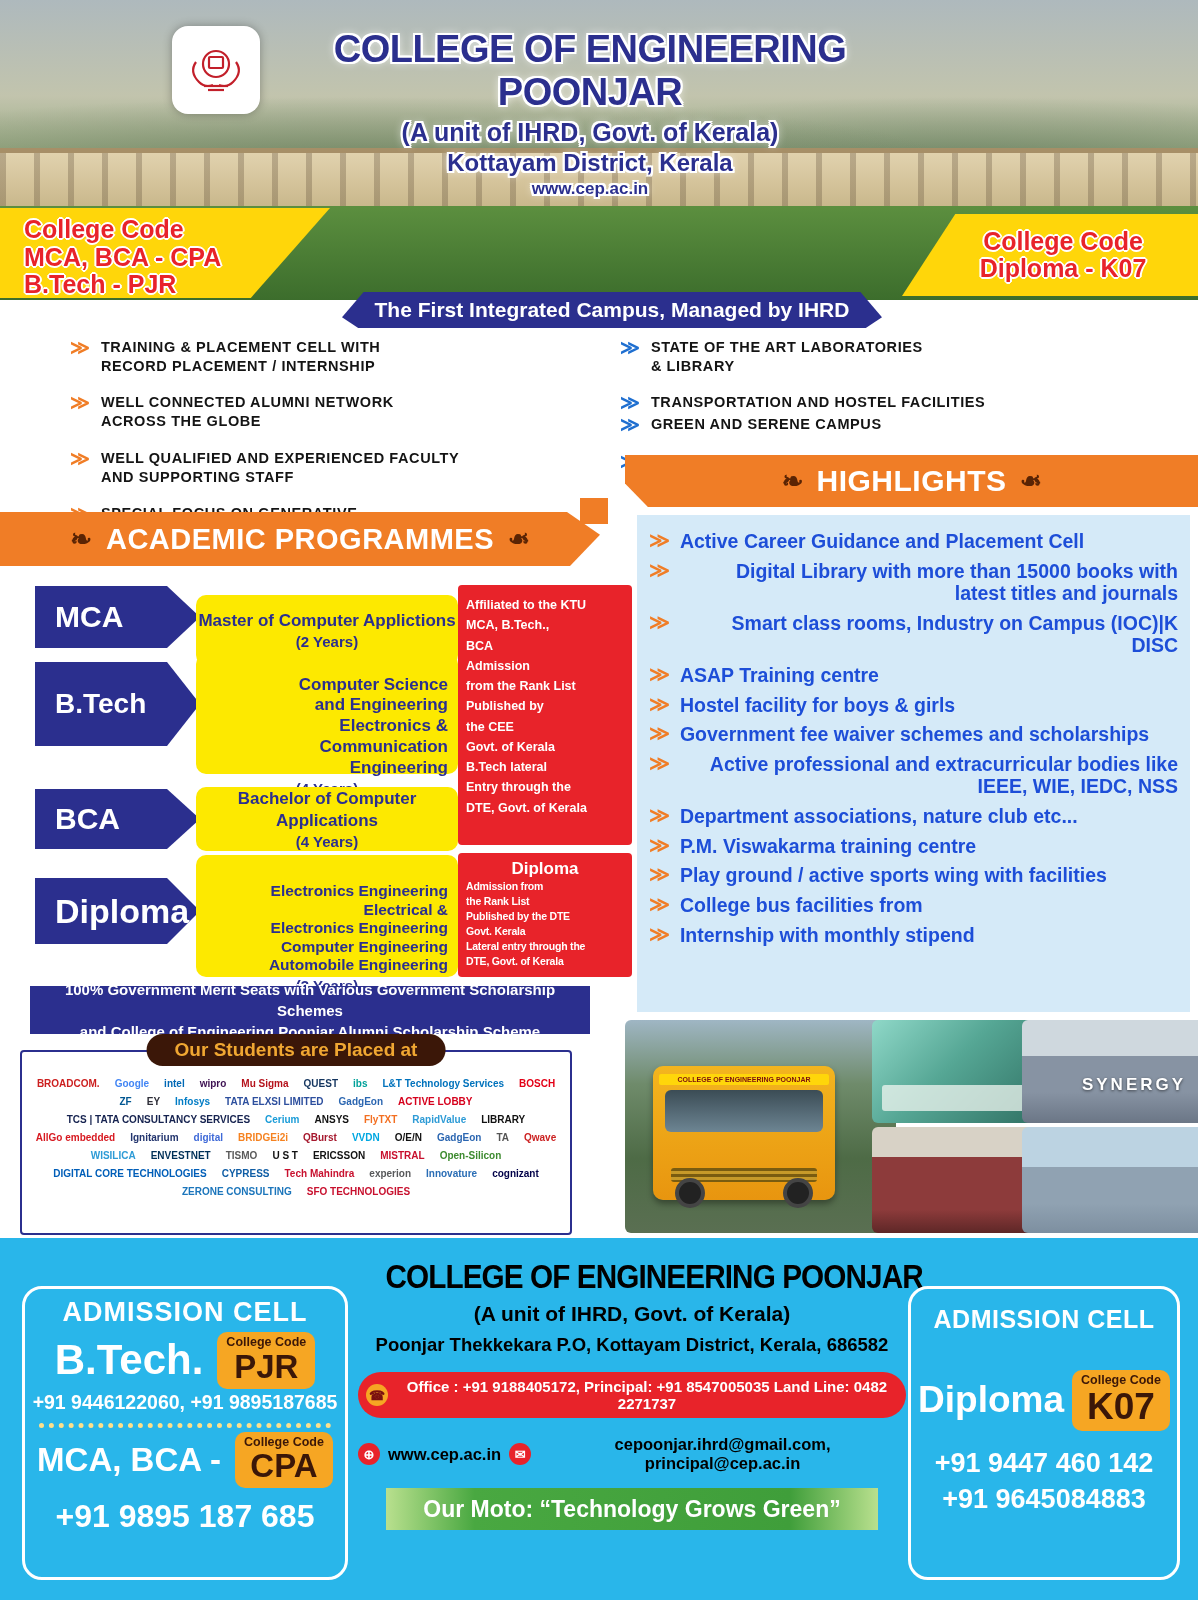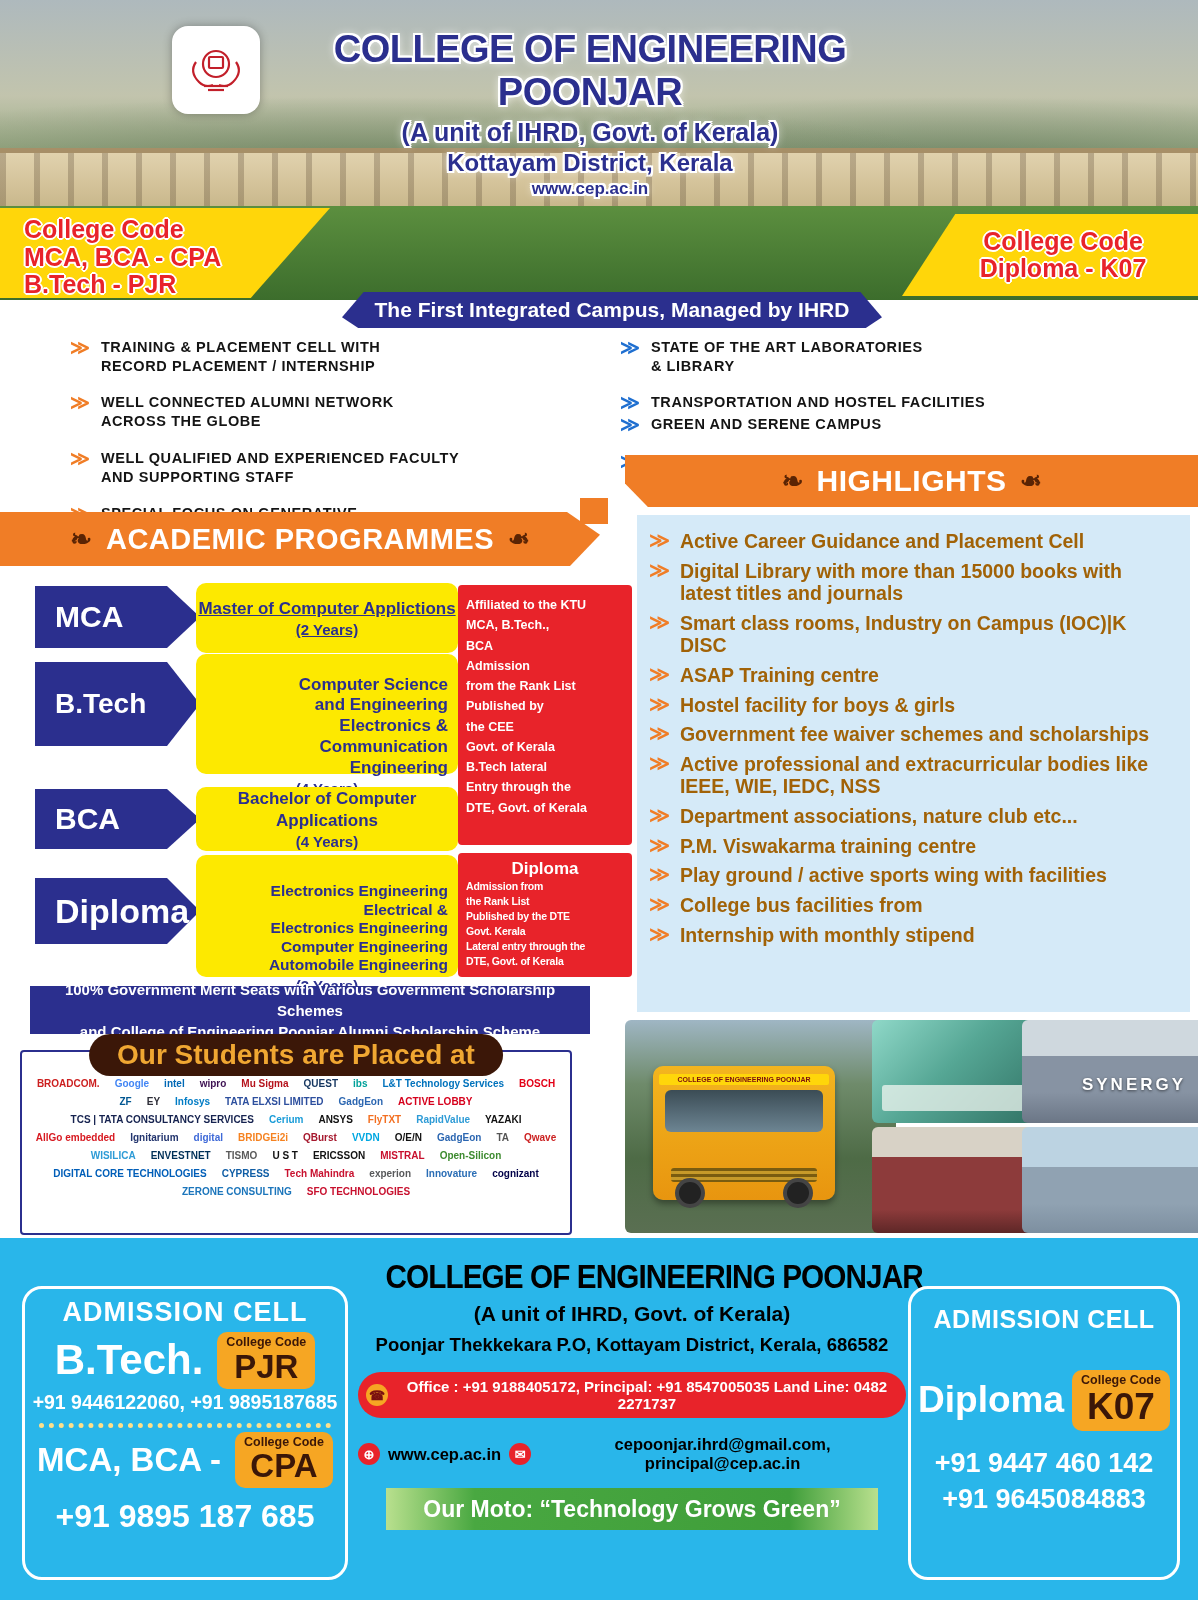--- a/index.html
+++ b/index.html
@@ -66,21 +66,21 @@
   #arrow-mca{top:586px;height:62px;font-size:30px;}
   #arrow-btech{top:662px;height:84px;font-size:28px;}
   #arrow-bca{top:789px;height:60px;font-size:30px;}
   #arrow-diploma{top:878px;height:66px;font-size:34px;}
 
   .ybox{position:absolute;left:196px;width:262px;background:#fde900;border-radius:10px;
     color:#2b2f8e;font-weight:bold;box-sizing:border-box;display:flex;flex-direction:column;justify-content:center;}
   .ybox .desc{font-size:17px;line-height:1.25;text-align:center;}
   .ybox.left-desc .desc{text-align:right;padding-left:14px;margin-top:44px;}
   .ybox .years{text-align:center;font-size:15px;margin-top:2px;}
-  #ybox-mca{top:583px;height:70px;text-decoration:underline;}
+  #ybox-mca{top:595px;height:70px;}
   #ybox-btech{top:654px;height:120px;padding:8px 10px;}
   #ybox-btech .desc{line-height:1.22;}
   #ybox-bca{top:787px;height:64px;}
   #ybox-diploma{top:855px;height:122px;padding:5px 10px;}
   #ybox-diploma .desc{font-size:15.5px;line-height:1.2;}
 
   .redbox{position:absolute;left:458px;width:174px;background:#e8232a;border-radius:4px;
     color:#fff;box-sizing:border-box;}
   #ktu-box{top:585px;height:260px;font-size:12.5px;font-weight:bold;line-height:1.62;padding:10px 8px;}
   #dip-box{top:853px;height:124px;padding:6px 8px;}
@@ -88,35 +88,35 @@
   #dip-box .dlines{font-size:10.5px;font-weight:bold;line-height:1.42;letter-spacing:-.2px;}
 
   #merit{position:absolute;left:30px;top:986px;width:560px;height:48px;background:#2b2f8e;
     color:#fff;font-weight:bold;font-size:15px;text-align:center;display:flex;flex-direction:column;
     justify-content:center;line-height:1.4;}
 
   
   #placements{position:absolute;left:20px;top:1050px;width:552px;height:185px;background:#fff;
     border:2px solid #2b2f8e;border-radius:4px;box-sizing:border-box;}
   .pl-pill{position:absolute;top:-18px;left:50%;transform:translateX(-50%);background:#3b1708;
-    color:#f0a732;font-size:28px;font-weight:bold;padding:5px 28px;border-radius:22px;white-space:nowrap;}
+    color:#f0a732;font-size:19px;font-weight:bold;padding:5px 28px;border-radius:22px;white-space:nowrap;}
   .logo-wall{display:flex;flex-wrap:wrap;justify-content:center;align-items:center;
     column-gap:15px;row-gap:7px;padding:26px 10px 8px;}
   .logo-wall span{font-size:10px;font-weight:bold;white-space:nowrap;}
 
   
   #hl-banner{position:absolute;left:625px;top:455px;width:573px;height:52px;background:#f07d26;
     clip-path:polygon(0 0,100% 0,100% 100%,4% 100%,0 55%);
     display:flex;align-items:center;justify-content:center;gap:13px;}
   #hl-banner .acad-title{font-size:30px;}
   #hl-box{position:absolute;left:637px;top:515px;width:553px;height:497px;background:#d5eaf8;
     padding:15px 12px;box-sizing:border-box;overflow:hidden;}
   .hl-item{display:flex;gap:10px;margin-bottom:7px;}
   .hl-item .chev{color:#f07d26;font-size:20px;}
-  .hl-text{color:#a16207;font-weight:bold;font-size:19.5px;line-height:1.16;}
+  .hl-text{color:#1d4ed8;font-weight:bold;font-size:19.5px;line-height:1.16;text-align:right;}
   .hl-sub{color:#3b4ba0;font-weight:normal;font-size:18px;line-height:1.3;margin-top:2px;}
 
   
   .photo{position:absolute;border-radius:6px;overflow:hidden;padding-left:28px;}
   #ph-bus{left:625px;top:1020px;width:243px;height:213px;
     background:linear-gradient(180deg,#9fb6c4 0%,#6f8b6b 30%,#4e6b46 65%,#5a6f52 100%);}
   .bus{position:absolute;left:28px;top:46px;width:182px;height:134px;border-radius:10px;
     background:linear-gradient(180deg,#f3b51f,#e8950f);box-shadow:0 4px 6px rgba(0,0,0,.35);}
   .bus-strip{position:absolute;top:8px;left:6px;right:6px;background:#ffd60a;color:#7a1010;
     font-size:7px;font-weight:bold;text-align:center;padding:2px 0;border-radius:2px;}
@@ -319,21 +319,21 @@
         <span style="color: rgb(46, 46, 56);">EY</span>
         <span style="color: rgb(0, 124, 197);">Infosys</span>
         <span style="color: rgb(45, 79, 158);">TATA ELXSI LIMITED</span>
         <span style="color: rgb(43, 102, 177);">GadgEon</span>
         <span style="color: rgb(214, 0, 28);">ACTIVE LOBBY</span>
         <span style="color: rgb(21, 34, 79);">TCS | TATA CONSULTANCY SERVICES</span>
         <span style="color: rgb(26, 156, 216);">Cerium</span>
         <span style="color: rgb(17, 17, 17);">ANSYS</span>
         <span style="color: rgb(243, 111, 33);">FlyTXT</span>
         <span style="color: rgb(45, 155, 214);">RapidValue</span>
-        <span style="color: rgb(17, 17, 17);">YAZAKI</span>
+        <span style="color: rgb(17, 17, 17);">LIBRARY</span>
         <span style="color: rgb(215, 25, 32);">AllGo embedded</span>
         <span style="color: rgb(35, 53, 110);">Ignitarium</span>
         <span style="color: rgb(63, 106, 216);">digital</span>
         <span style="color: rgb(245, 130, 32);">BRIDGEi2i</span>
         <span style="color: rgb(166, 25, 46);">QBurst</span>
         <span style="color: rgb(0, 167, 225);">VVDN</span>
         <span style="color: rgb(17, 17, 17);">O/E/N</span>
         <span style="color: rgb(43, 102, 177);">GadgEon</span>
         <span style="color: rgb(85, 85, 85);">TA</span>
         <span style="color: rgb(204, 34, 34);">Qwave</span>

